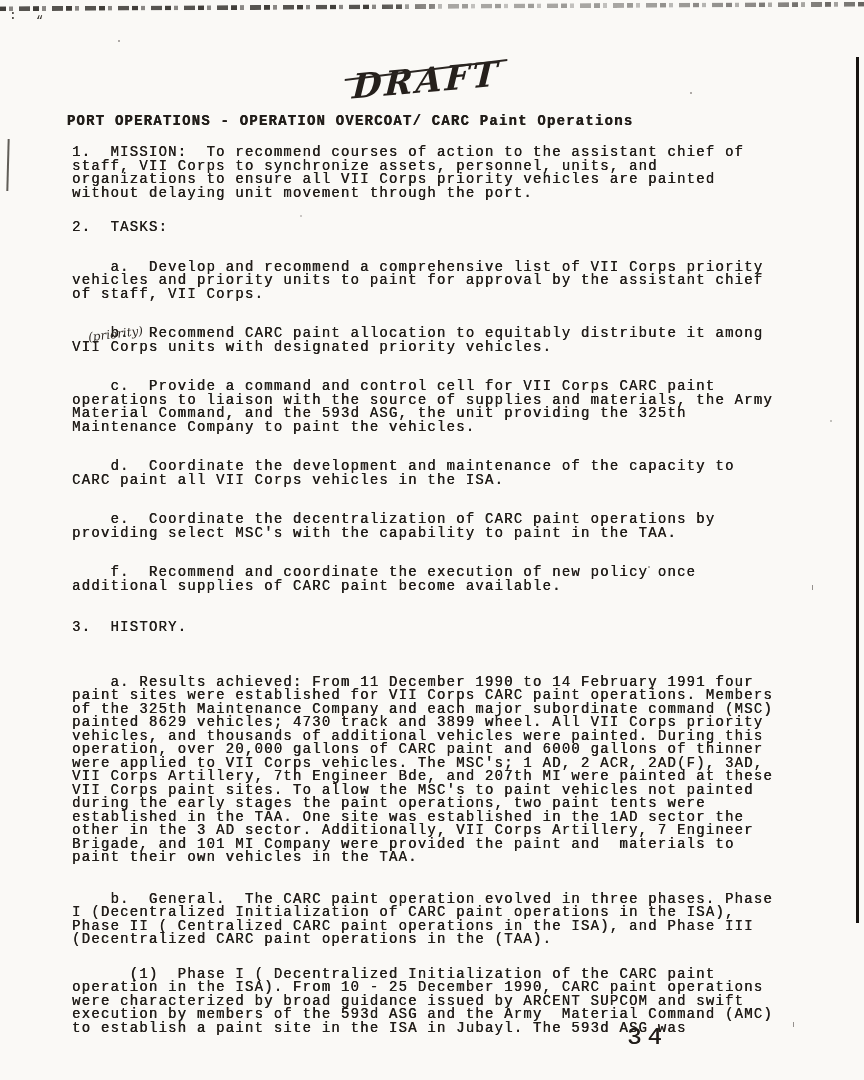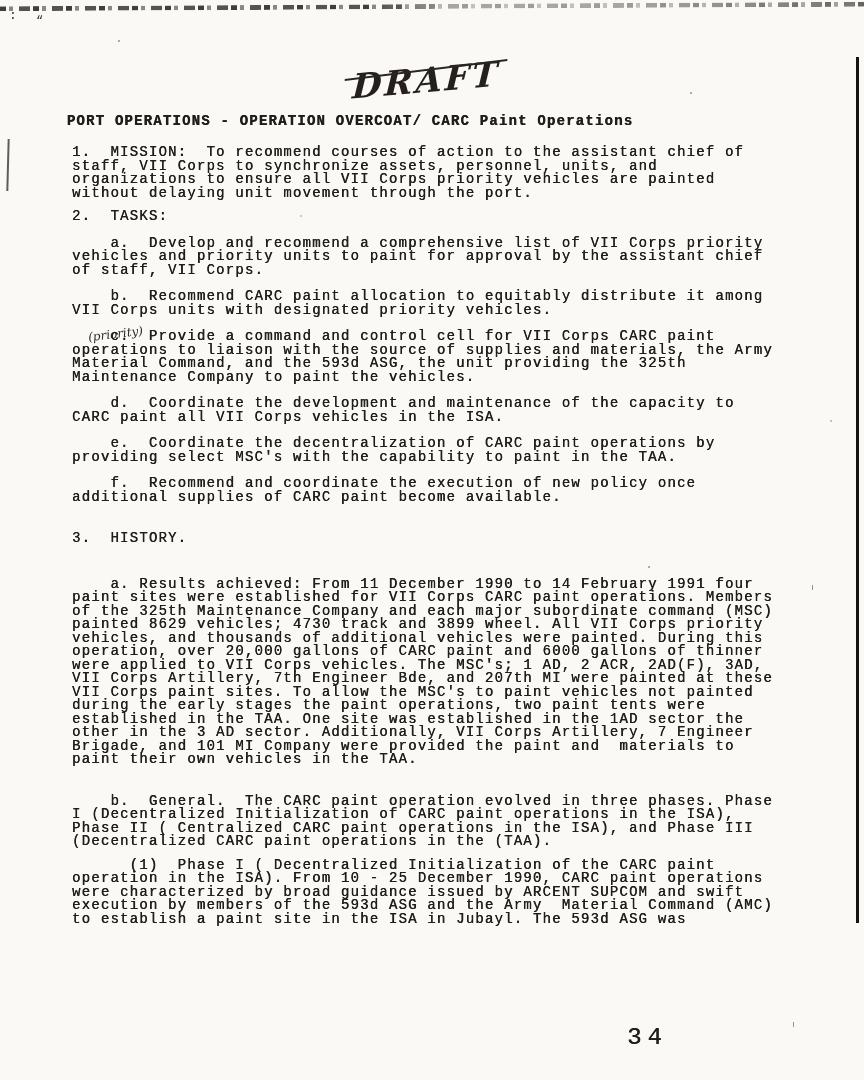--- a/index.html
+++ b/index.html
@@ -20,24 +20,24 @@
     position: absolute;
     left: 72px;
     top: 146px;
     width: 706px;
     font-size: 14px;
     line-height: 13.5px;
     letter-spacing: 1.2px;
     white-space: pre-wrap;
     text-shadow: 0.35px 0 0 currentColor;
   }
-  .para { margin-top: 13px; }
+  .para { margin-top: 26px; }
   .para:first-child { margin-top: 0; }
-  .para.gap-lg  { margin-top: 10px; }
-  .para.gap-xl  { margin-top: 32px; }
+  .para.gap-lg  { margin-top: 21px; }
+  .para.gap-xl  { margin-top: 41px; }
   .para.gap-xxl { margin-top: 28px; }
 
   .doc-title {
     position: absolute;
     left: 0; top: 114px;
     width: 700px;
     text-align: center;
     font-size: 14px;
     line-height: 14px;
     letter-spacing: 1.2px;

